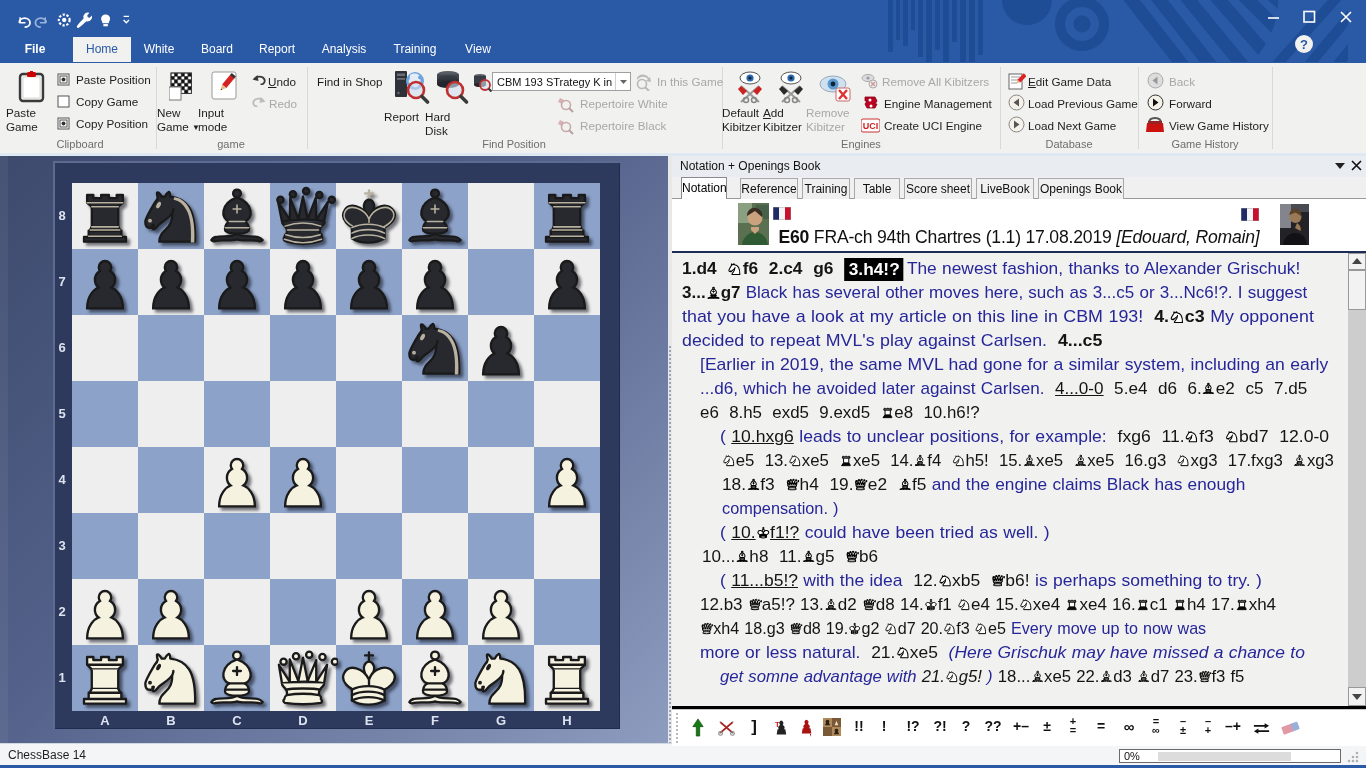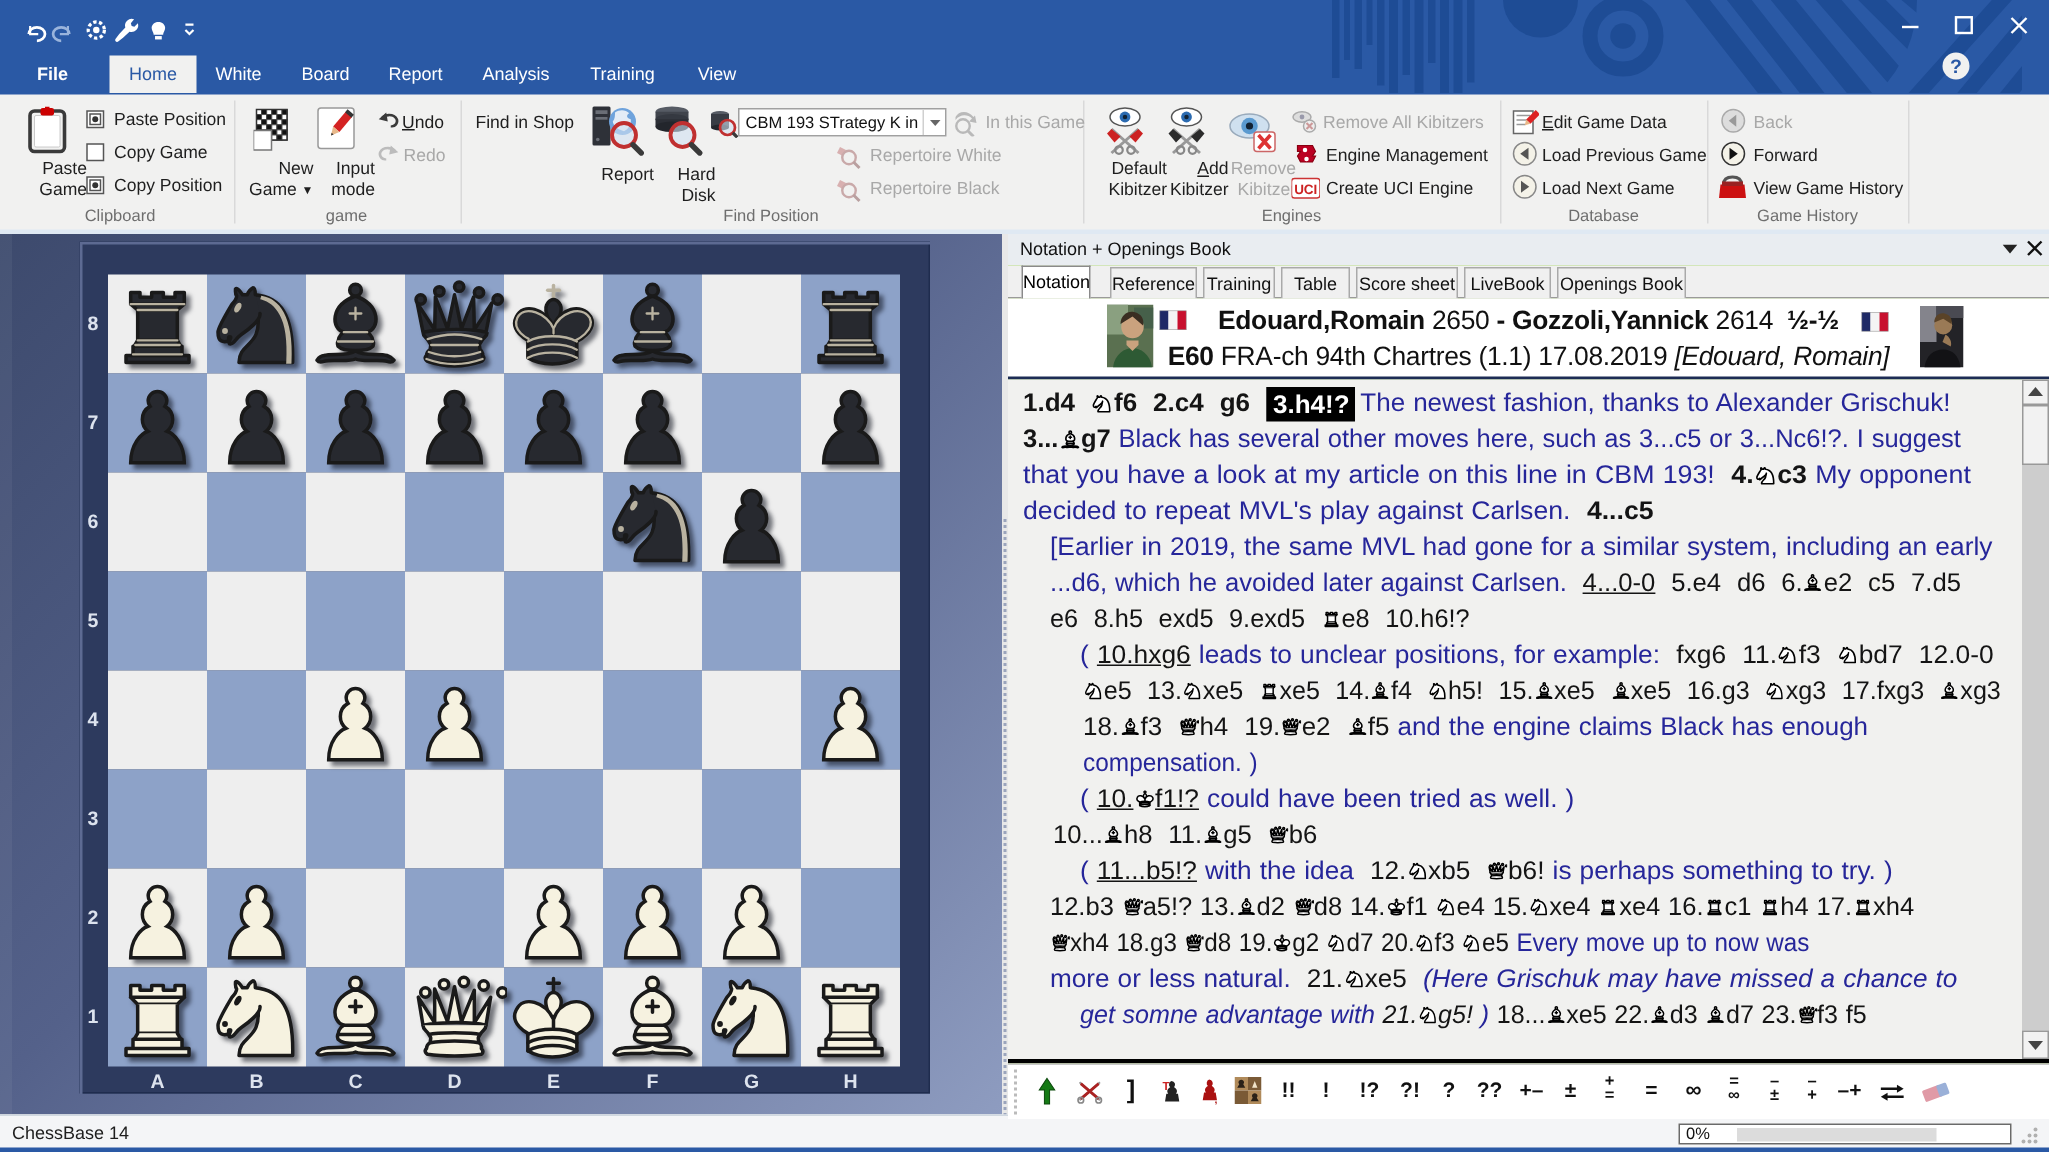--- a/index.html
+++ b/index.html
@@ -8,21 +8,21 @@
 #titlebar{position:absolute;left:0;top:0;width:1366px;height:62px;background:#2a59a5;overflow:hidden}
 #title-text{position:absolute;top:9px;left:437px;color:#fff;font-size:11.5px;white-space:nowrap}
 .menutab{position:absolute;top:37px;height:25px;color:#fff;font-size:12px;text-align:center;line-height:25px}
 #tab-home{position:absolute;top:37px;height:25px;background:#f1f1f0;color:#2a59a5;font-size:12px;text-align:center;line-height:25px}
 
 #ribbon{position:absolute;left:0;top:62px;width:1366px;height:91px;background:#f1f1f0;border-top:1px solid #2a59a5}
 .rdiv{position:absolute;top:4px;width:1px;height:82px;background:#d9d9d9}
 .rlabel{position:absolute;top:75px;height:14px;font-size:11px;color:#6e6e6e;text-align:center;white-space:nowrap}
 .rtxt{position:absolute;font-size:11.7px;color:#1e1e1e;white-space:nowrap}
 .rgray{color:#a8a8a8}
-.bigbtn{position:absolute;font-size:11.7px;color:#1e1e1e;text-align:right;line-height:14px;white-space:nowrap}
+.bigbtn{position:absolute;font-size:11.7px;color:#1e1e1e;text-align:left;line-height:14px;white-space:nowrap}
 #lightstrip{position:absolute;left:0;top:153px;width:1366px;height:3px;background:#dfe9f3}
 
 #boardpanel{position:absolute;left:0;top:156px;width:668px;height:587px;background:linear-gradient(135deg,#3d4a6d 0%,#54618a 45%,#8e9cc0 100%)}
 #bframe{position:absolute;left:53px;top:5px;width:567px;height:568px;background:#2d3a5e;box-shadow:inset 2px 2px 0 #5d6a92, inset -1px -1px 0 #1f2c4e}
 #bsq{position:absolute;left:72px;top:27px;width:528px;height:528px}
 .sq{position:absolute;width:66px;height:66px}
 .sql{background:#eeeeee}
 .sqd{background:#8da2c8}
 .pc{position:absolute;width:70px;height:70px;margin:-2px 0 0 -2px;filter:drop-shadow(3px 3px 1.5px rgba(10,12,24,.55))}
 .coordR{position:absolute;width:18px;text-align:center;color:#dde3ee;font-size:13px;font-weight:bold}
@@ -738,21 +738,20 @@
         </svg>
         <svg class="abs" style="left:608px;top:5px" width="29" height="41" viewBox="0 0 29 41">
 <rect width="29" height="41" fill="#232327"></rect>
 <rect x="0" y="0" width="11" height="24" fill="#84848c"></rect>
           <rect x="11" y="0" width="18" height="8" fill="#4a4a52"></rect>
 <circle cx="15.5" cy="13" r="6" fill="#9a7a56"></circle>
           <path d="M9.5 11c0-4.5 3.5-7 7-6 3.5 1 5 3.5 4.5 7l-5.5-3.5z" fill="#5a4328"></path>
 <path d="M3 41c1-8 6-12 12.5-12 6 0 10.5 4 11.5 12z" fill="#121215"></path>
           <path d="M17 19c2.5 1.5 4.5 4.5 3.5 8l-5.5-3z" fill="#9a7a56"></path>
         </svg>
-        <div class="abs" style="left:0;top:4px;width:694px;text-align:center;font-size:17.6px;letter-spacing:-0.2px;color:#111;white-space:nowrap"><b>Edouard,Romain</b> 2650 <b>- Gozzoli,Yannick</b> 2614&nbsp; <b>½-½</b></div>
         <div class="abs" style="left:0;top:28px;width:694px;text-align:center;font-size:17.6px;letter-spacing:-0.2px;color:#111;white-space:nowrap"><b>E60</b> FRA-ch 94th Chartres (1.1) 17.08.2019 <i>[Edouard, Romain]</i></div>
       </div>
       <div id="moves">
         <div class="ml" style="left:10px;top:4px;transform:scaleX(1.0200);"><span class="mb">1.d4  </span><svg class="fgb">
             <use href="#fgN"></use>
           </svg><span class="mb">f6  2.c4  g6</span><span class="msel">3.h4!?</span><span class="mc">The newest fashion, thanks to Alexander Grischuk!</span></div>
         <div class="ml" style="left:10px;top:28px;"><span class="mb">3...</span><svg class="fgb">
             <use href="#fgB"></use>
           </svg><span class="mb">g7 </span><span class="mc">Black has several other moves here, such as 3...c5 or 3...Nc6!?. I suggest</span></div>
         <div class="ml" style="left:10px;top:52px;transform:scaleX(1.0499);"><span class="mc">that you have a look at my article on this line in CBM 193!  </span><span class="mb">4.</span><svg class="fgb">

